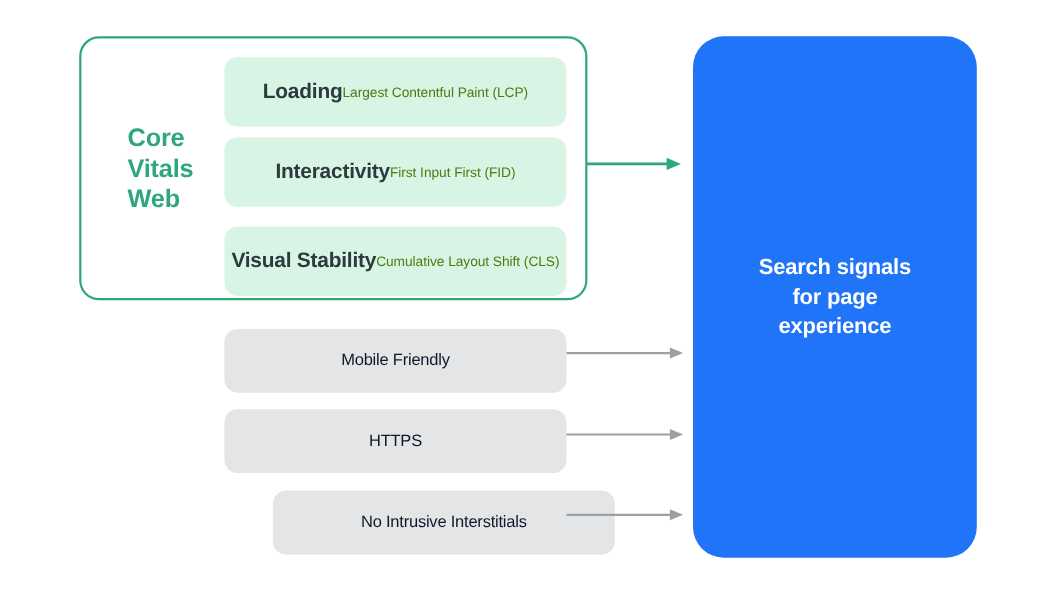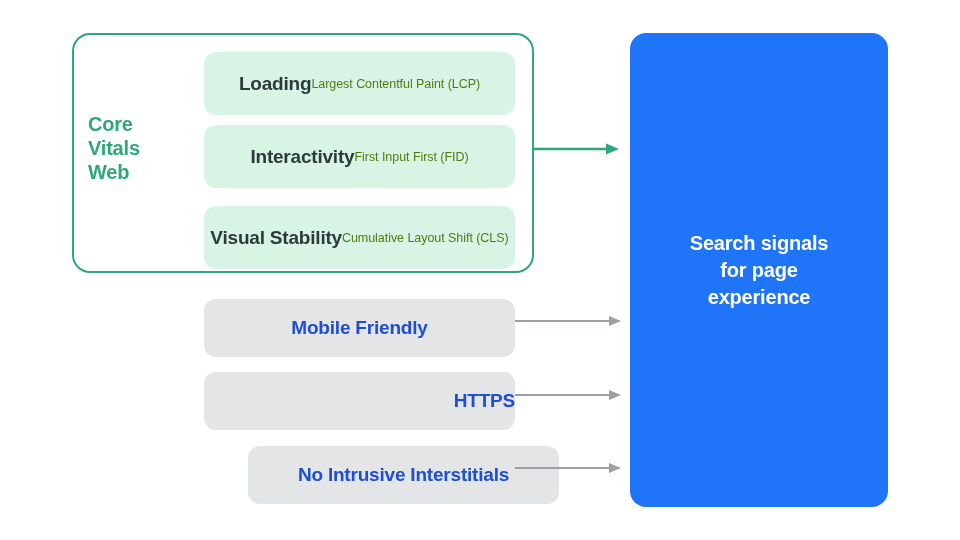--- a/index.html
+++ b/index.html
@@ -27,25 +27,25 @@
     width: 462px;   
     height: 240px;  
     box-sizing: border-box;
     border: 2.5px solid #2EA77A;
     border-radius: 18px;
     background: #ffffff;
   }
 
   .cwv-label {
     position: absolute;
-    left: 88px;
+    left: 116px;
     top: 112px;
     width: 92px;
     color: #2EA77A;
-    font-size: 20px;
+    font-size: 23px;
     font-weight: 700;
     line-height: 1.2;
     letter-spacing: -0.2px;
   }
 
   
   .metric-card {
     position: absolute;
     left: 204px;
     width: 311px; 
@@ -85,27 +85,27 @@
     width: 311px;
     height: 58px;
     background: #E4E5E6;
     border-radius: 12px;
     display: flex;
     align-items: center;
     justify-content: center;
     box-sizing: border-box;
   }
   .signal-card.s0 { top: 299px; }
-  .signal-card.s1 { top: 372px; justify-content: flex-end; }
+  .signal-card.s1 { top: 372px; }
   .signal-card.s2 { top: 446px; margin-left: 44px; }
 
   .signal-label {
-    color: #1d4ed8;
-    font-size: 19px;
-    font-weight: 700;
+    color: #0f172a;
+    font-size: 15px;
+    font-weight: 400;
     line-height: 1.15;
     letter-spacing: -0.2px;
   }
 
   
   .arrow-svg {
     position: absolute;
     overflow: visible;
   }
   .arrow-green { left: 533px; top: 140px; }
@@ -114,21 +114,21 @@
   .arrow-gray-2 { left: 515px; top: 460px; }
 
   
   .dest-box {
     position: absolute;
     left: 630px;
     top: 33px;
     width: 258px;  
     height: 474px; 
     background: #1F74F8;
-    border-radius: 16px;
+    border-radius: 28px;
     display: flex;
     align-items: center;
     justify-content: center;
     box-sizing: border-box;
   }
   .dest-text {
     color: #ffffff;
     font-size: 20px;
     font-weight: 700;
     line-height: 1.35;

